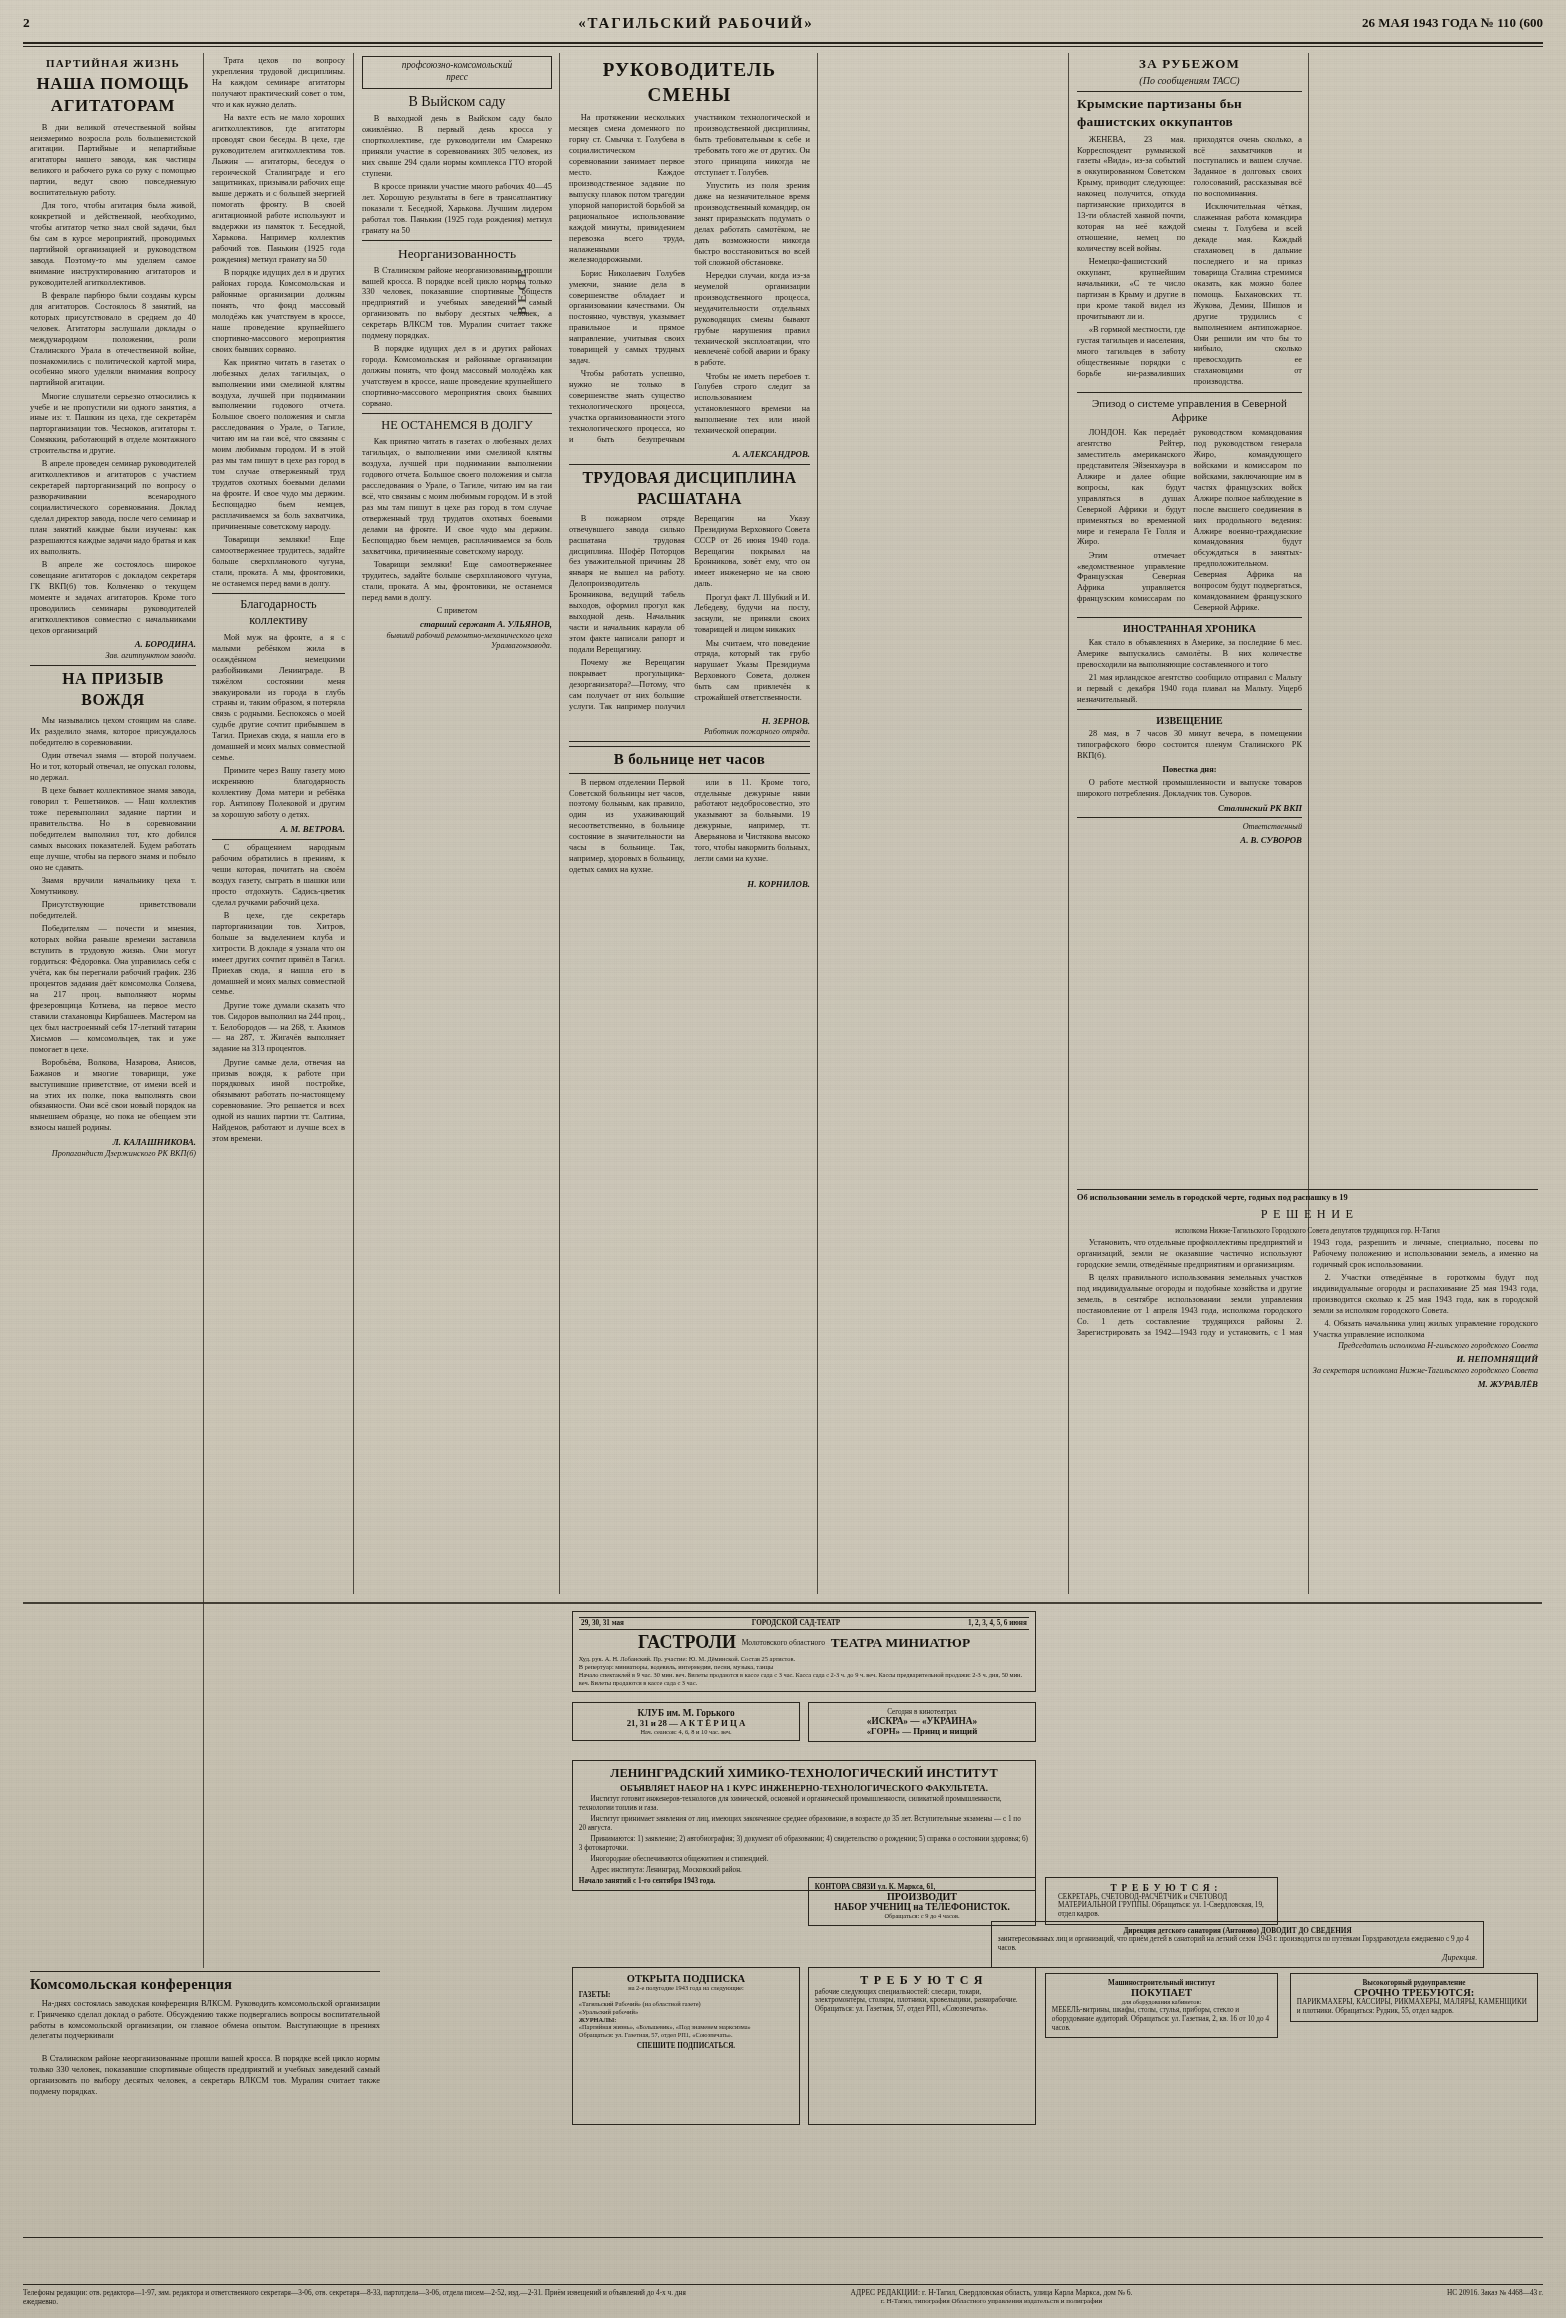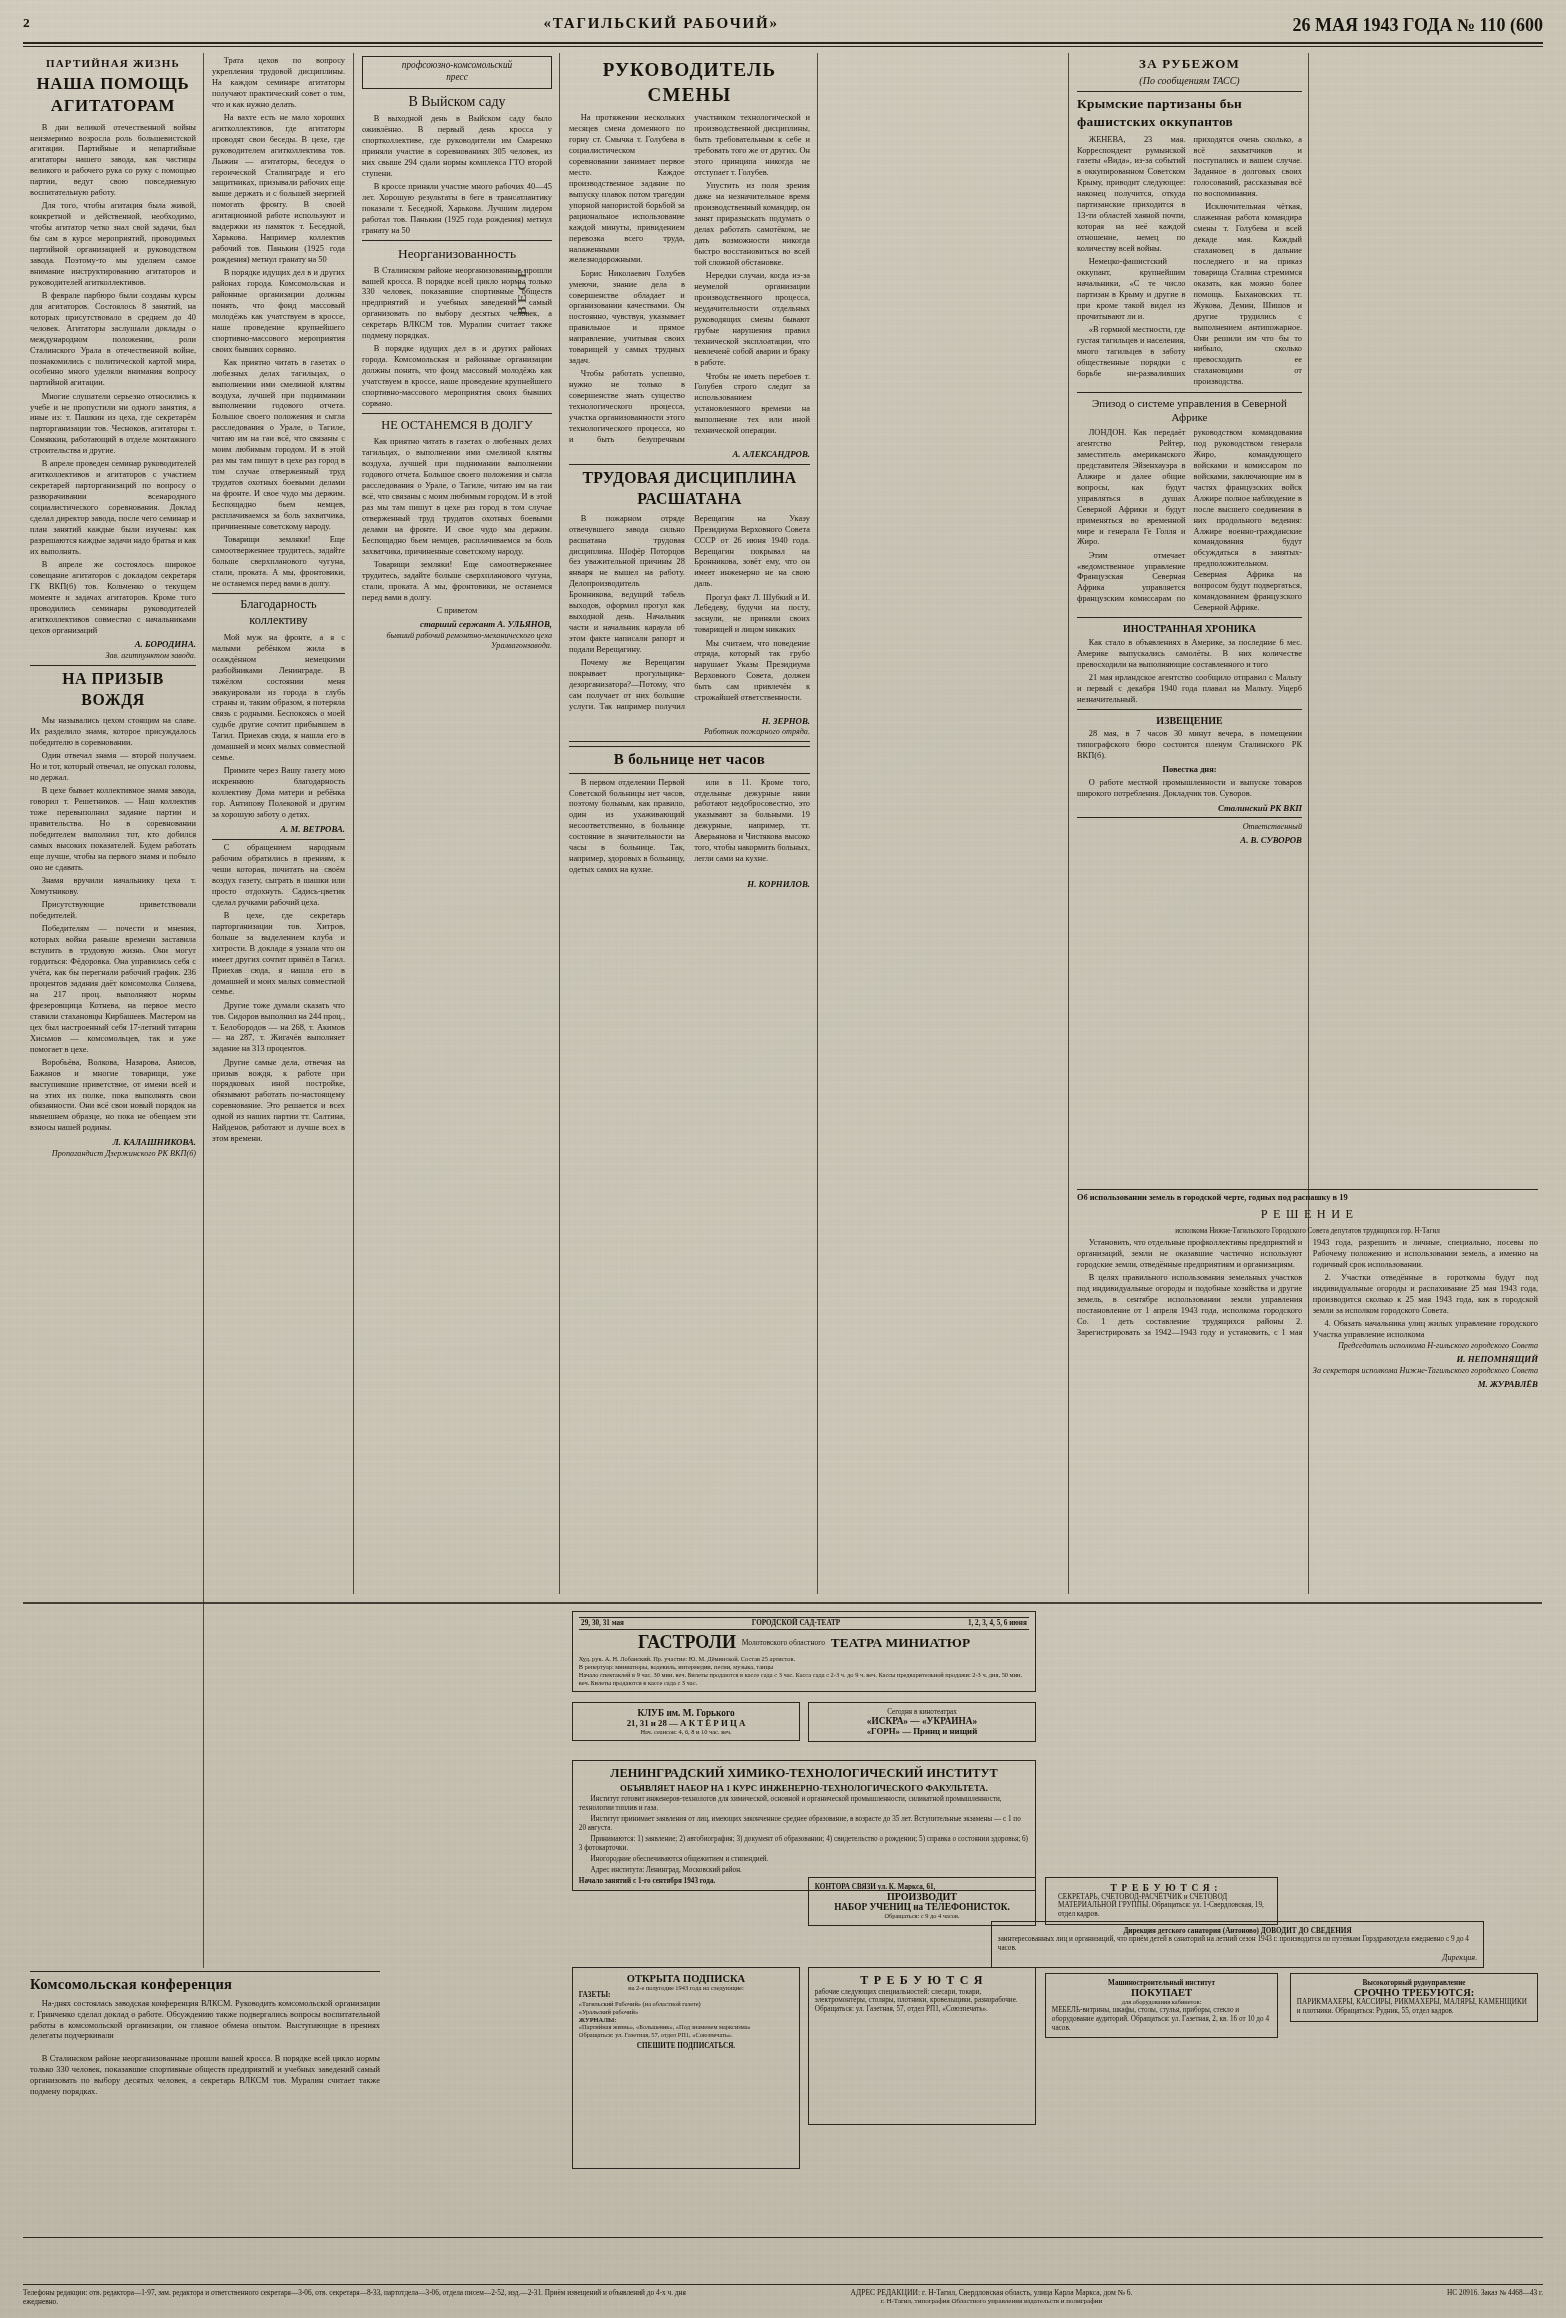--- a/index.html
+++ b/index.html
@@ -18,21 +18,21 @@
   .grain{position:absolute;inset:0;pointer-events:none;
     background-image:
       repeating-linear-gradient(0deg, rgba(0,0,0,.035) 0px, rgba(0,0,0,.035) 0.6px, transparent 0.6px, transparent 1.8px),
       repeating-linear-gradient(90deg, rgba(0,0,0,.02) 0px, rgba(0,0,0,.02) 0.6px, transparent 0.6px, transparent 2.3px);
     opacity:.55;}
   
   .masthead{position:absolute;left:23px;right:23px;top:15px;height:23px;
     display:flex;align-items:flex-start;justify-content:space-between;}
   .mh-page{font-size:13.4px;font-weight:bold;}
   .mh-title{font-size:15px;letter-spacing:1.8px;font-weight:bold;text-align:center;flex:1;}
-  .mh-date{font-size:18px;font-weight:bold;white-space:nowrap;}
+  .mh-date{font-size:13px;font-weight:bold;white-space:nowrap;}
   .rule-top{position:absolute;left:23px;right:23px;top:42px;height:1.8px;background:#2a261e;}
   .rule-top2{position:absolute;left:23px;right:23px;top:46px;height:0.6px;background:#2a261e;}
 
   
   .col{position:absolute;font-size:8.4px;line-height:1.30;text-align:justify;}
   .vsep{position:absolute;width:0.6px;background:#3a352b;opacity:.85;}
   .hsep{position:absolute;height:0.6px;background:#3a352b;opacity:.85;}
 
   h1.sec{font-size:20px;letter-spacing:0.6px;text-align:center;margin:2.3px 0 5.8px;font-weight:bold;}
   h2.sec{font-size:15px;text-align:center;margin:3.5px 0 4.7px;font-weight:bold;letter-spacing:0.3px;}
@@ -274,21 +274,21 @@
     <div class="small">
       <p>Институт готовит инженеров-технологов для химической, основной и органической промышленности, силикатной промышленности, технологии топлив и газа.</p>
       <p>Институт принимает заявления от лиц, имеющих законченное среднее образование, в возрасте до 35 лет. Вступительные экзамены — с 1 по 20 августа.</p>
       <p>Принимаются: 1) заявление; 2) автобиография; 3) документ об образовании; 4) свидетельство о рождении; 5) справка о состоянии здоровья; 6) 3 фотокарточки.</p>
       <p>Иногородние обеспечиваются общежитием и стипендией.</p>
       <p>Адрес института: Ленинград, Московский район.</p>
     </div>
     <div class="small bold">Начало занятий с 1-го сентября 1943 года.</div>
   </div>
 
-  <div class="ad boxline" style="left:572px;top:1967px;width:228px;height:202px;font-family:Liberation Serif, serif;">
+  <div class="ad boxline" style="left:572px;top:1967px;width:228px;height:158px;font-family:Liberation Serif, serif;">
     <div class="center bold" style="font-size:10.5px;">ОТКРЫТА ПОДПИСКА</div>
     <div class="center tiny">на 2-е полугодие 1943 года на следующие:</div>
     <div class="small bold">ГАЗЕТЫ:</div>
     <div class="tiny">
       <div>«Тагильский Рабочий» (на областной газете)</div>
       <div>«Уральский рабочий»</div>
       <div class="bold">ЖУРНАЛЫ:</div>
       <div>«Партийная жизнь», «Большевик», «Под знаменем марксизма»</div>
       <div>Обращаться: ул. Газетная, 57, отдел РП1, «Союзпечать».</div>
     </div>

